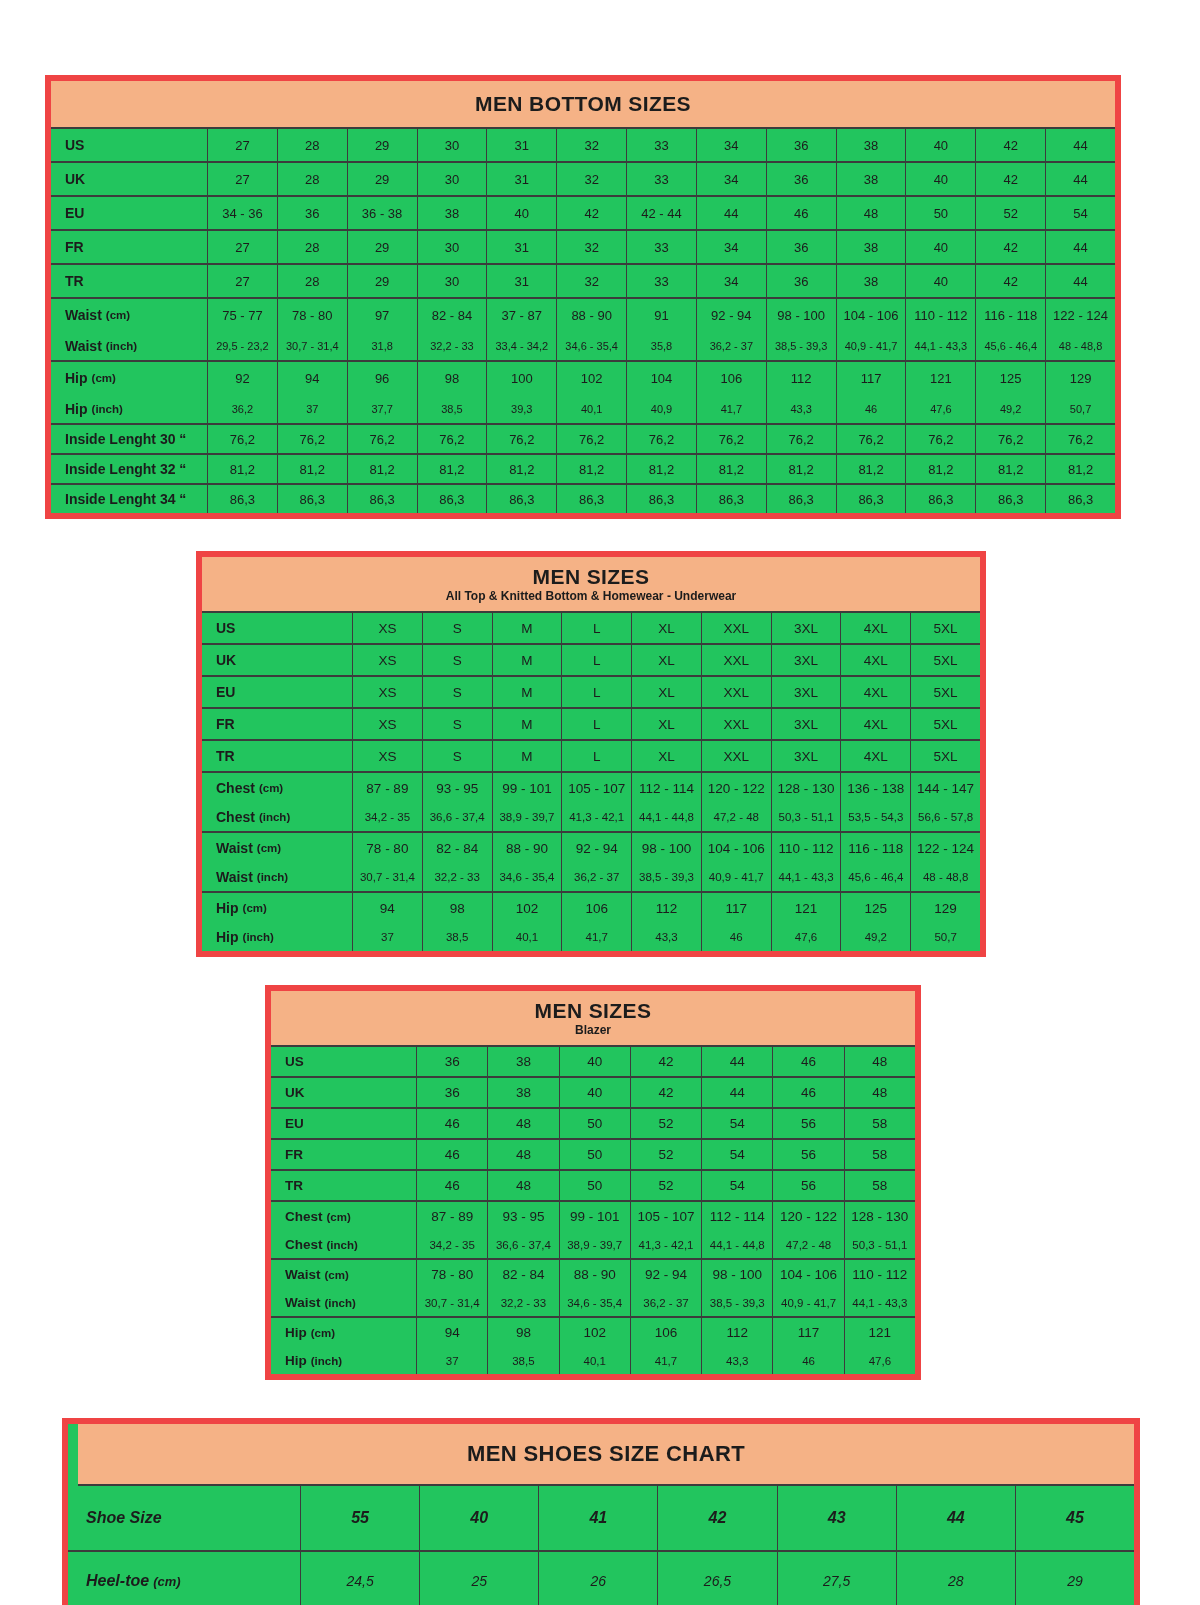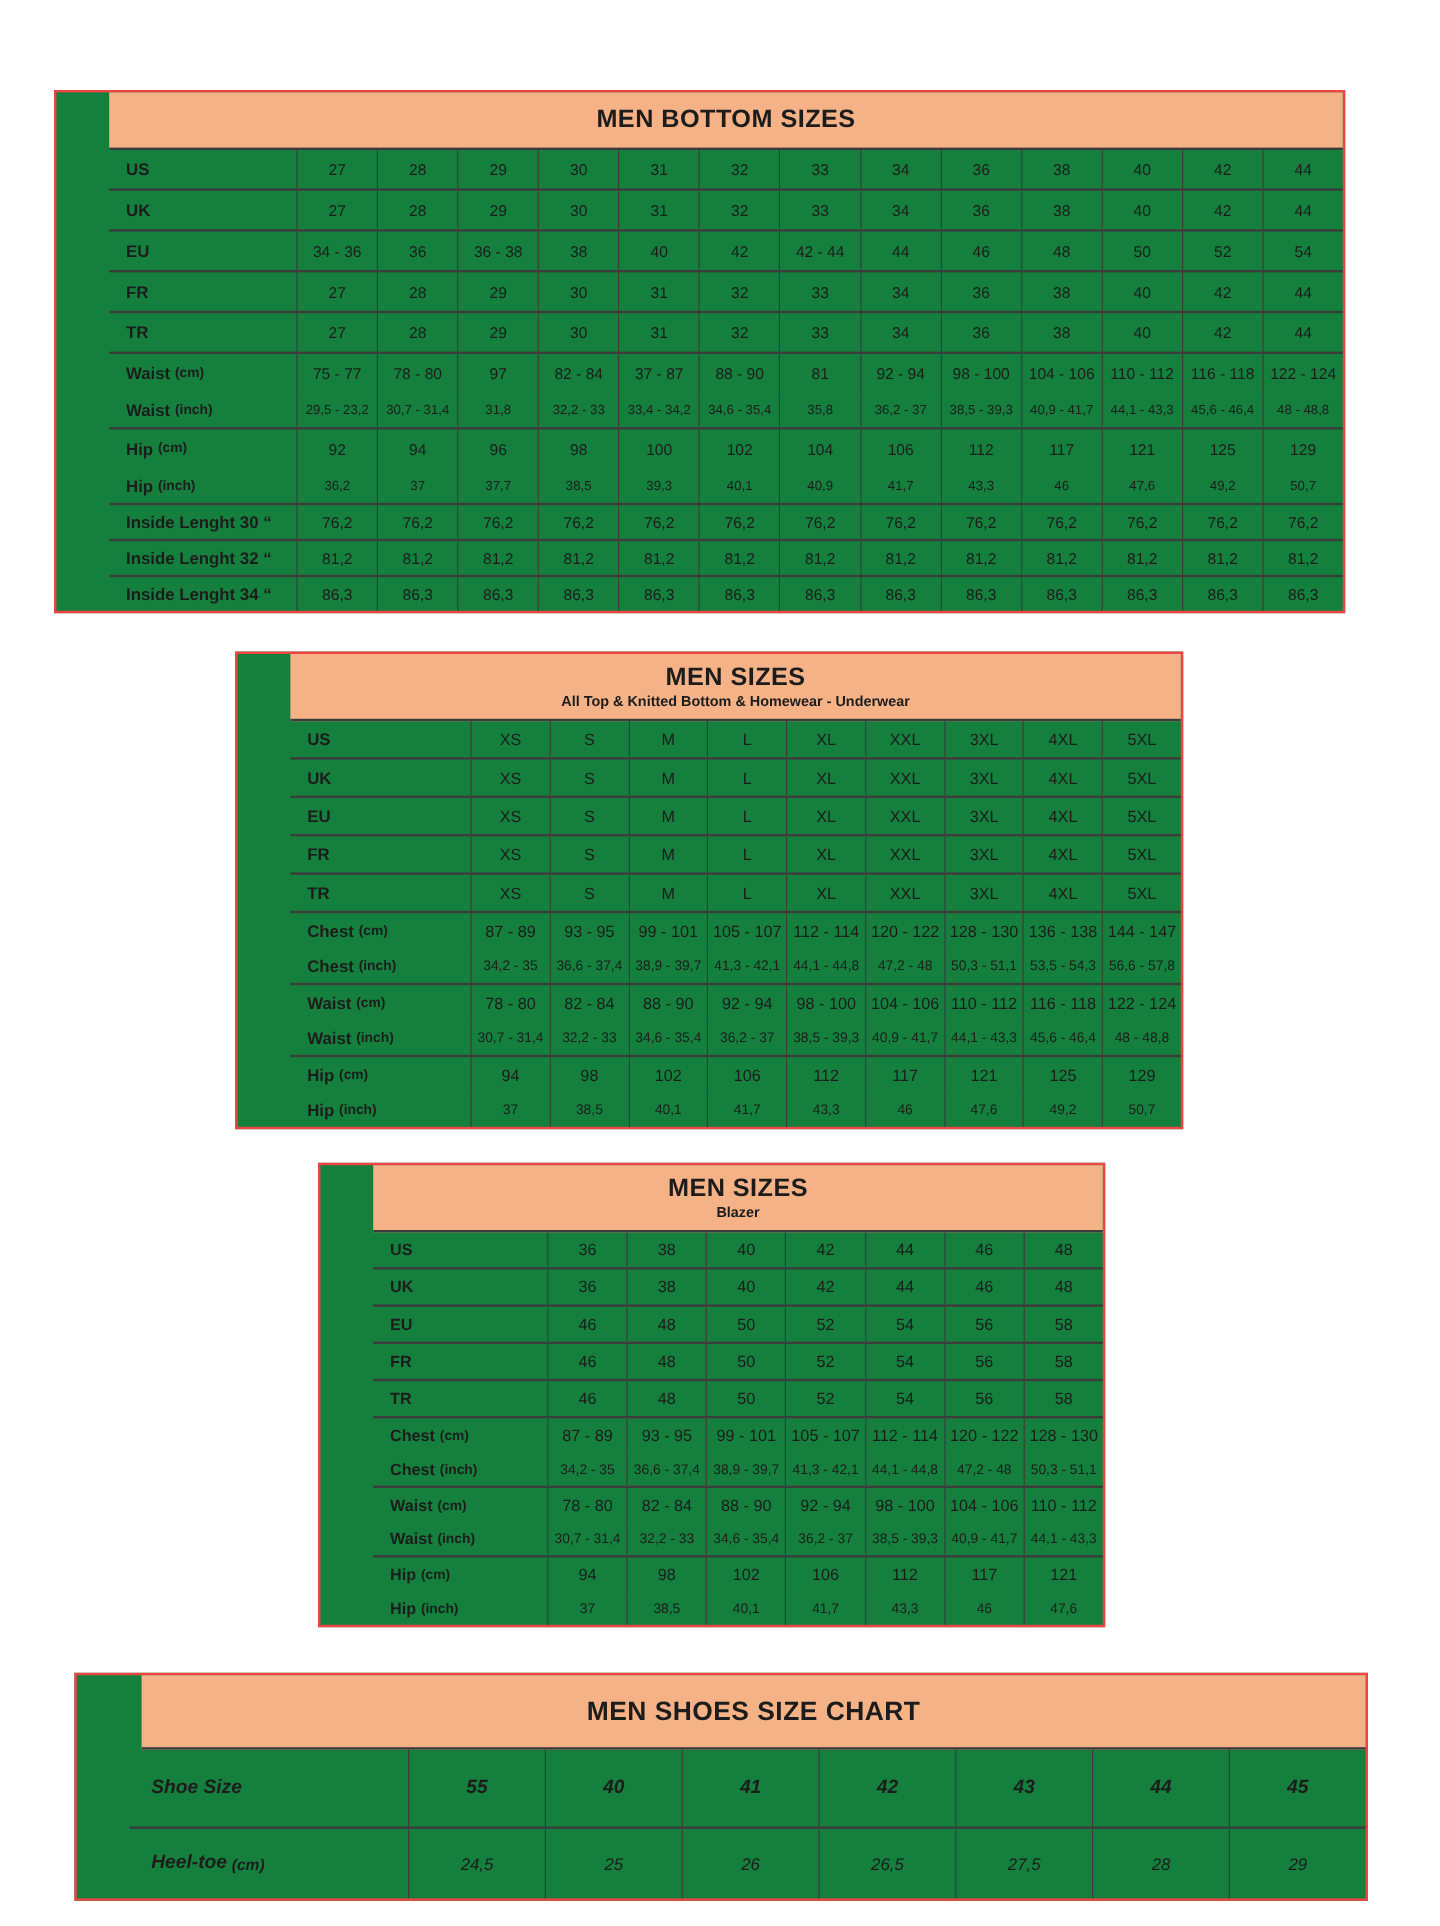--- a/index.html
+++ b/index.html
@@ -6,21 +6,21 @@
   html, body { margin: 0; padding: 0; }
   body {
     width: 1200px;
     height: 1605px;
     background: #ffffff;
     font-family: "Liberation Sans", sans-serif;
     color: #1c1c1c;
   }
   .page { position: relative; width: 1200px; height: 1605px; overflow: hidden; }
 
-  .tbl { border: 2px solid #ef4444; background: #15803d; padding-left: 44px; }
+  .tbl { border: 6px solid #ef4444; background: #22c55e; }
   .t1 { margin: 75px 0 0 45px;  width: 1076px; }
   .t2 { margin: 32px 0 0 196px; width: 790px; }
   .t3 { margin: 28px 0 0 265px; width: 656px; }
   .t4 { margin: 38px 0 0 62px;  width: 1078px; }
 
   .thead {
     background: #f5b286;
     border-bottom: 2px solid #3c3c3c;
     display: flex; flex-direction: column; justify-content: center; align-items: center;
     text-align: center;
@@ -195,21 +195,21 @@
             <div class="lcell">
               <span>Waist</span>
               <span class="unit">(cm)</span>
             </div>
             <div class="vcell">75 - 77</div>
             <div class="vcell">78 - 80</div>
             <div class="vcell">97</div>
             <div class="vcell">82 - 84</div>
             <div class="vcell">37 - 87</div>
             <div class="vcell">88 - 90</div>
-            <div class="vcell">81</div>
+            <div class="vcell">91</div>
             <div class="vcell">92 - 94</div>
             <div class="vcell">98 - 100</div>
             <div class="vcell">104 - 106</div>
             <div class="vcell">110 - 112</div>
             <div class="vcell">116 - 118</div>
             <div class="vcell">122 - 124</div>
           </div>
           <div class="trow inch">
             <div class="lcell">
               <span>Waist</span>

